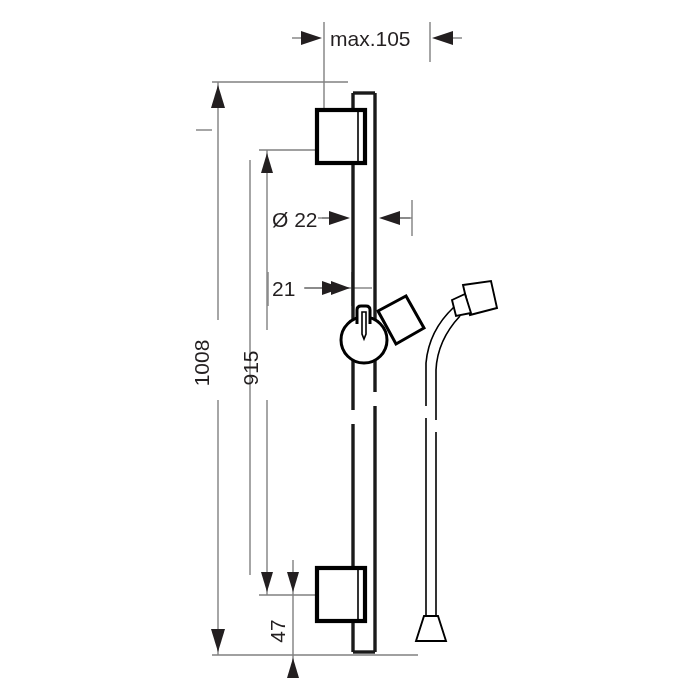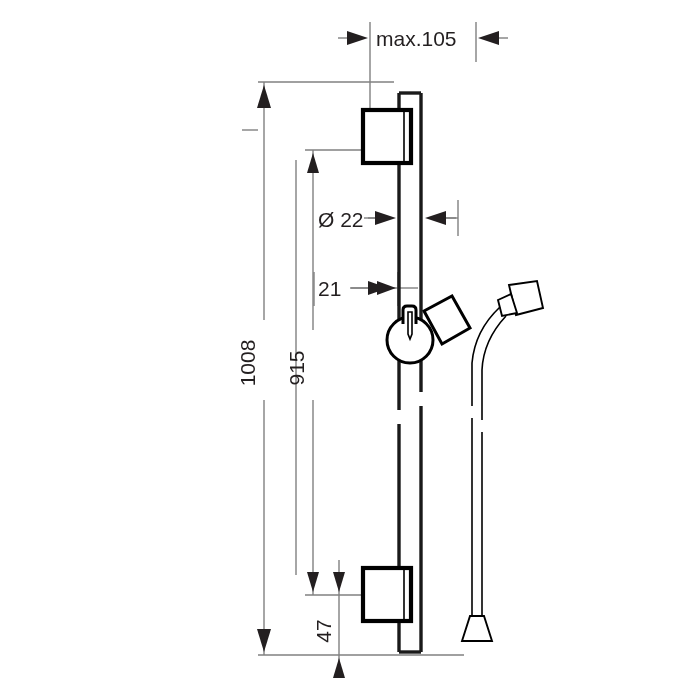--- a/index.html
+++ b/index.html
@@ -9,21 +9,20 @@
   }
   body {
     font-family: "Liberation Sans", sans-serif;
   }
   #drawing-root {
     position: relative;
     width: 611px;
     height: 700px;
     background: #ffffff;
     overflow: hidden;
-    margin-left: 46px;
   }
   #tech-svg {
     display: block;
     width: 700px;
     height: 700px;
   }
   .dim-text {
     font-family: "Liberation Sans", sans-serif;
     font-size: 21px;
     fill: #231f20;

